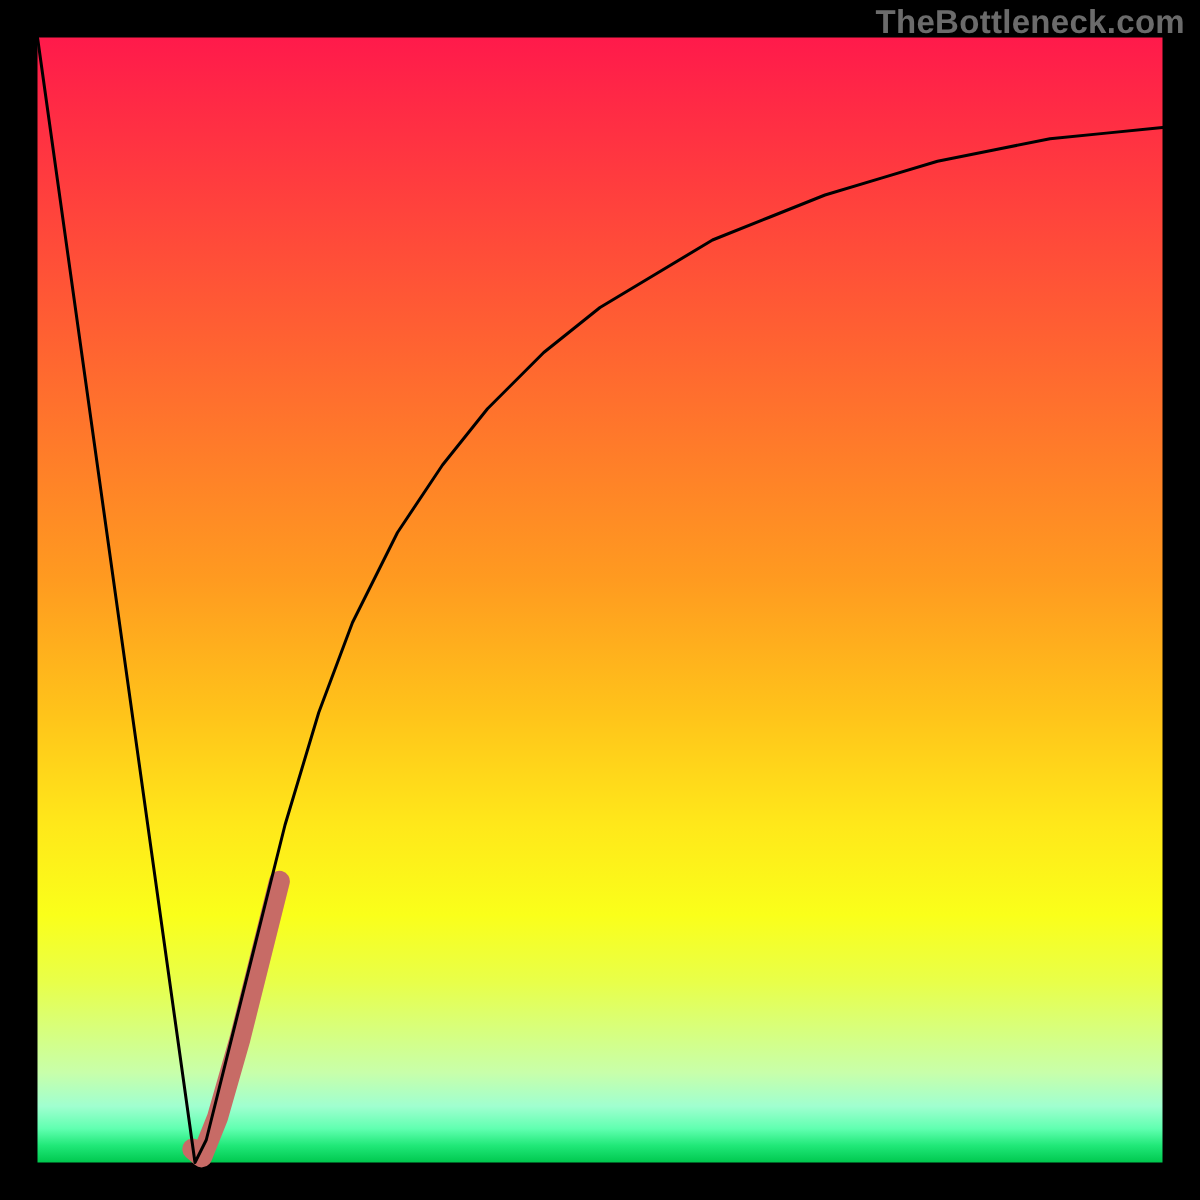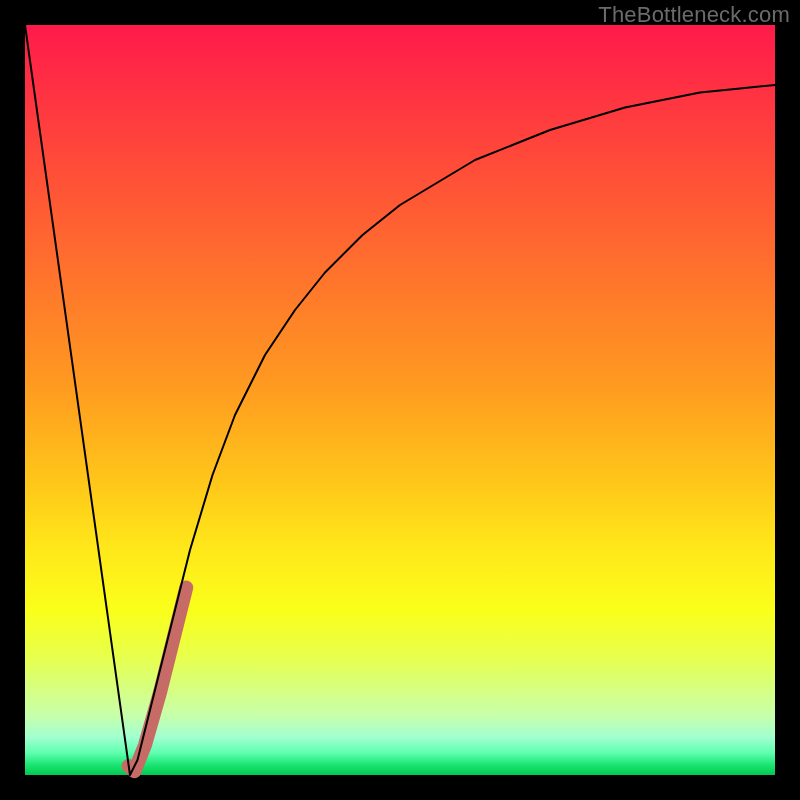--- a/index.html
+++ b/index.html
@@ -41,21 +41,21 @@
       #20e878 98.5%,
       #00c84f 100%
     );
   }
   .watermark {
     position: absolute;
     top: 2px;
     right: 10px;
     font-family: Arial, Helvetica, sans-serif;
     font-size: 22px;
-    font-weight: 400;
+    font-weight: 700;
     color: #6b6b6b;
     letter-spacing: 0.2px;
     user-select: none;
   }
   svg.curves {
     position: absolute;
     left: 25px;
     top: 25px;
     width: 750px;
     height: 750px;

